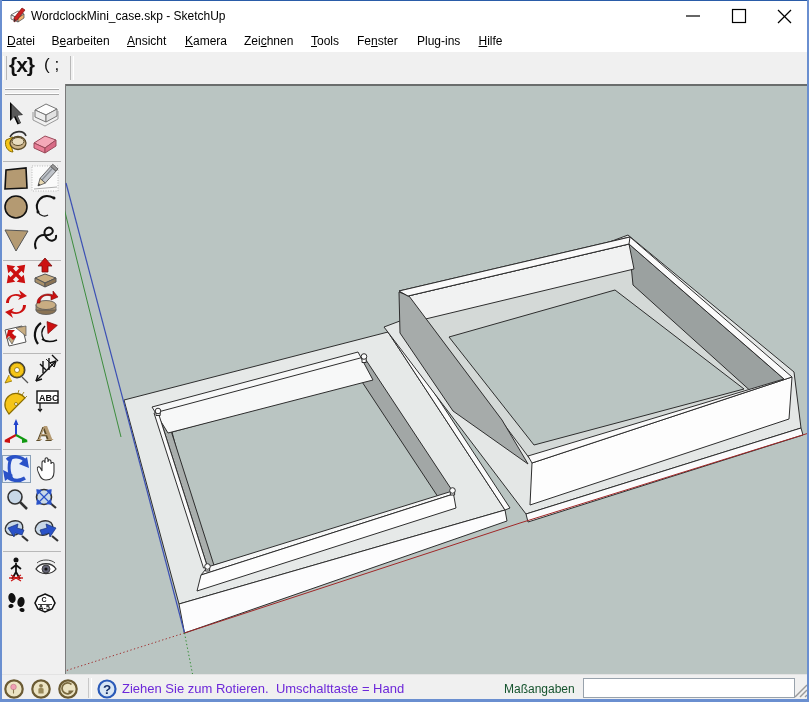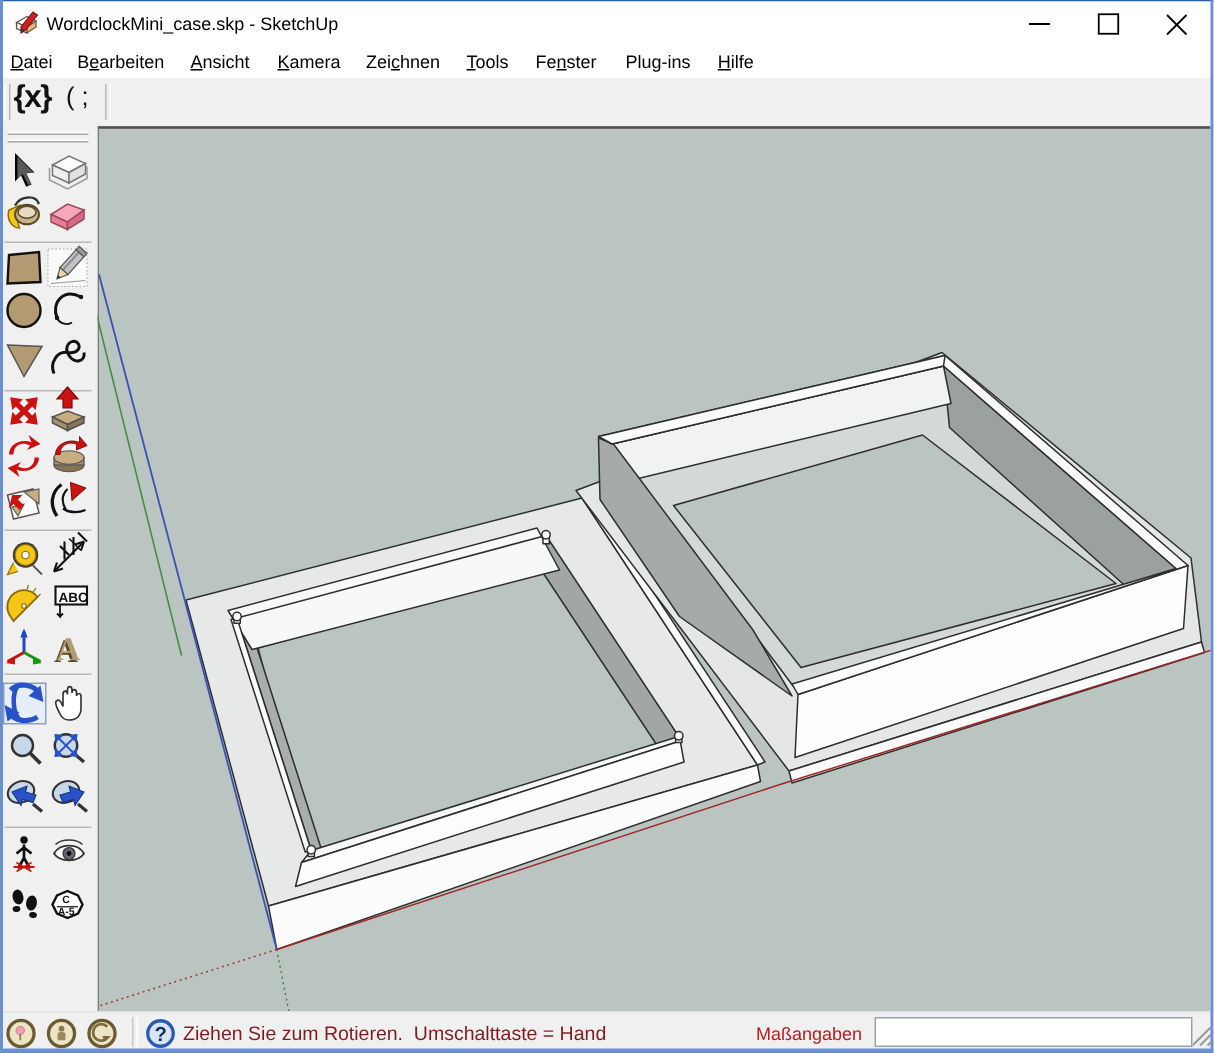--- a/index.html
+++ b/index.html
@@ -17,22 +17,22 @@
   .mi u{text-decoration:underline;}
   #toolbar{position:absolute;left:0;top:52px;width:809px;height:32px;background:#f0f0f0;}
   #tbgrip{position:absolute;left:3px;top:4px;width:2px;height:24px;border-left:1px solid #fff;border-right:1px solid #b8b8b8;}
   #tbsep{position:absolute;left:70px;top:4px;width:2px;height:24px;border-left:1px solid #b8b8b8;border-right:1px solid #fff;}
   #bx{position:absolute;left:9px;top:53px;font-weight:bold;font-size:21px;color:#111;letter-spacing:-1px;}
   #bp{position:absolute;left:44px;top:55px;font-size:17px;color:#111;}
   #palette{position:absolute;left:0;top:84px;width:84px;height:590px;background:#f0f0f0;}
   #viewport{position:absolute;left:65px;top:84px;width:742px;height:590px;}
   #statusbar{position:absolute;left:0;top:674px;width:809px;height:26px;background:#f0f0f0;border-top:1px solid #e3e3e3;}
   #botline{position:absolute;left:0;top:699px;width:100%;height:3px;background:#6a8fd0;}
-  #stext{position:absolute;left:122px;top:6px;font-size:13px;color:#7f1d1d;}
-  #mlabel{position:absolute;left:504px;top:7px;font-size:12px;color:#b91c1c;}
+  #stext{position:absolute;left:122px;top:6px;font-size:13px;color:#6d28d9;}
+  #mlabel{position:absolute;left:504px;top:7px;font-size:12px;color:#14532d;}
   #mbox{position:absolute;left:583px;top:3px;width:212px;height:20px;background:#fff;border:1px solid #98a2ac;box-sizing:border-box;}
   #ssep{position:absolute;left:88px;top:3px;width:2px;height:20px;border-left:1px solid #c8c8c8;border-right:1px solid #fff;}
 </style>
 </head>
 <body>
 <div id="win">
   <div id="topline"></div>
     <div id="bleft"></div>
     <div id="bright"></div>
   <div id="titlebar">

